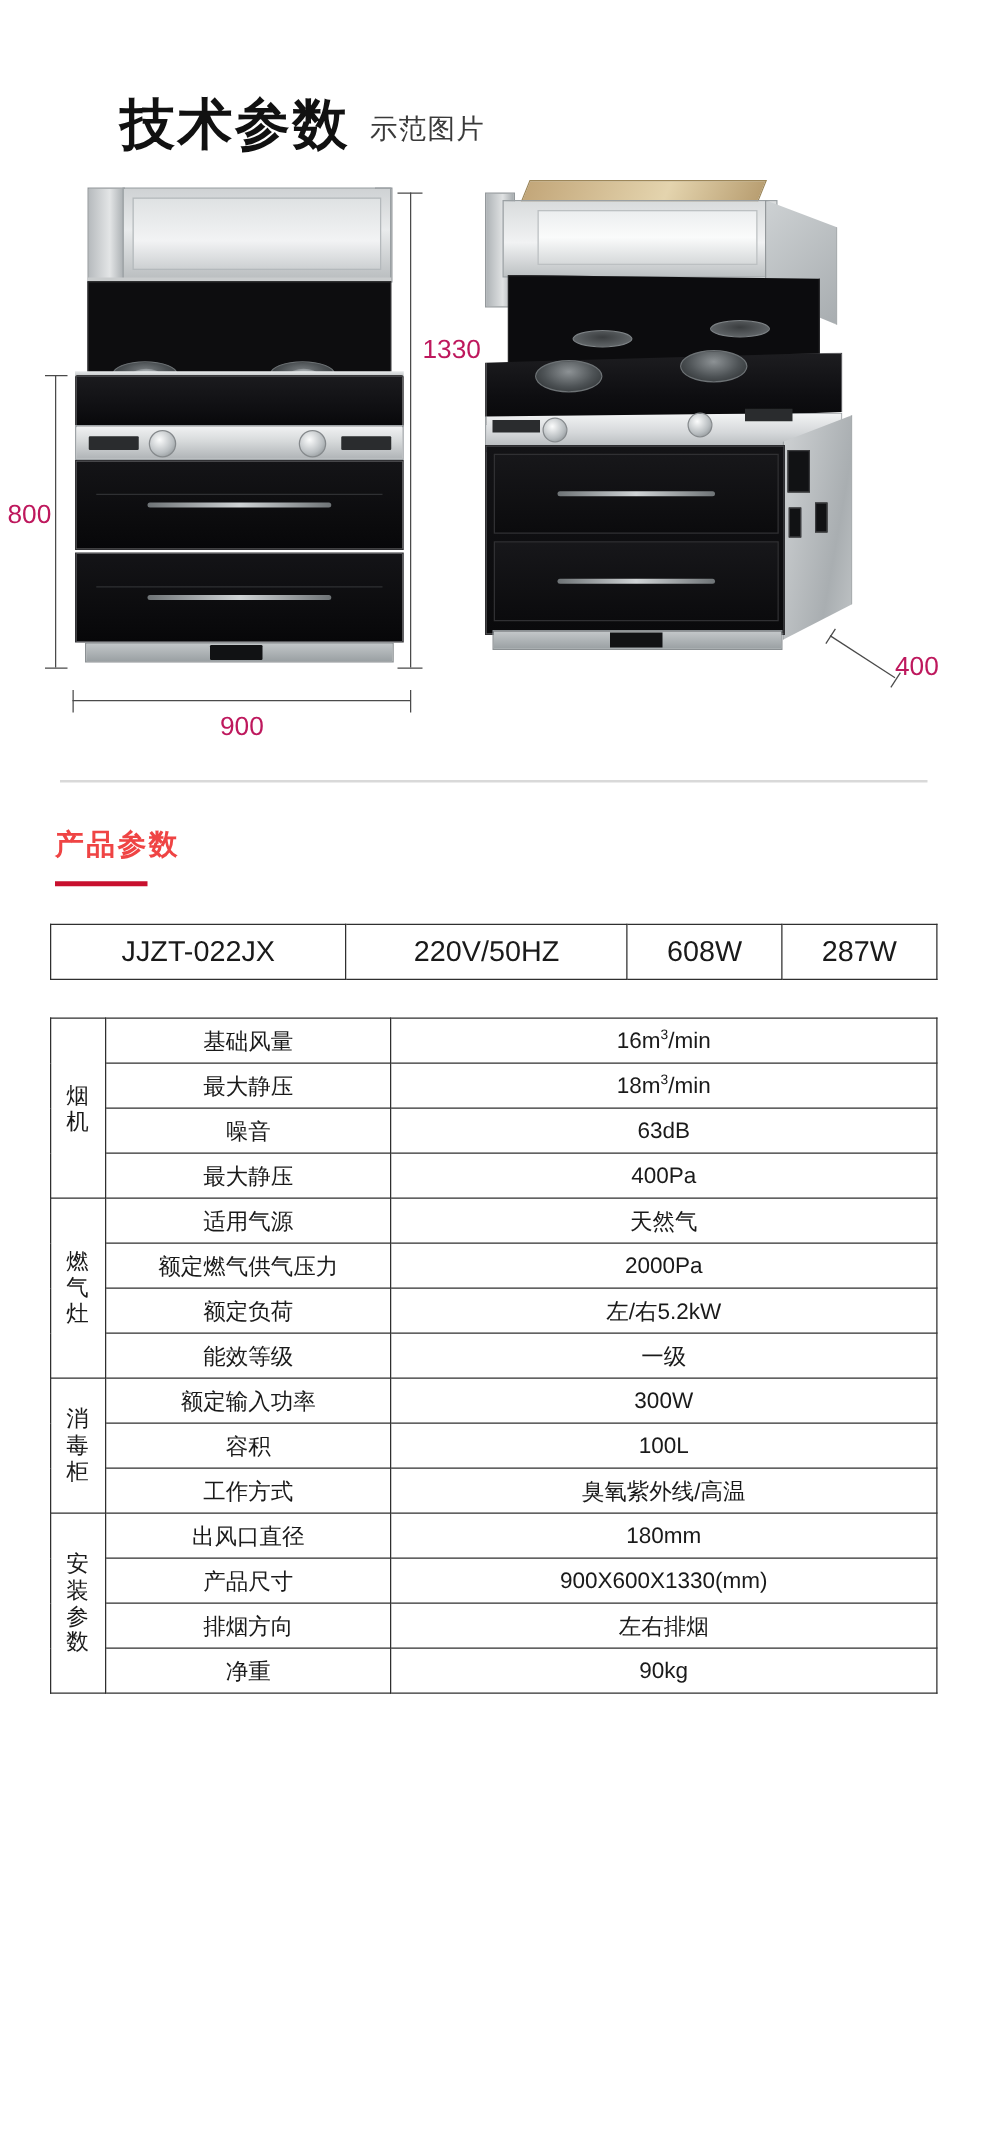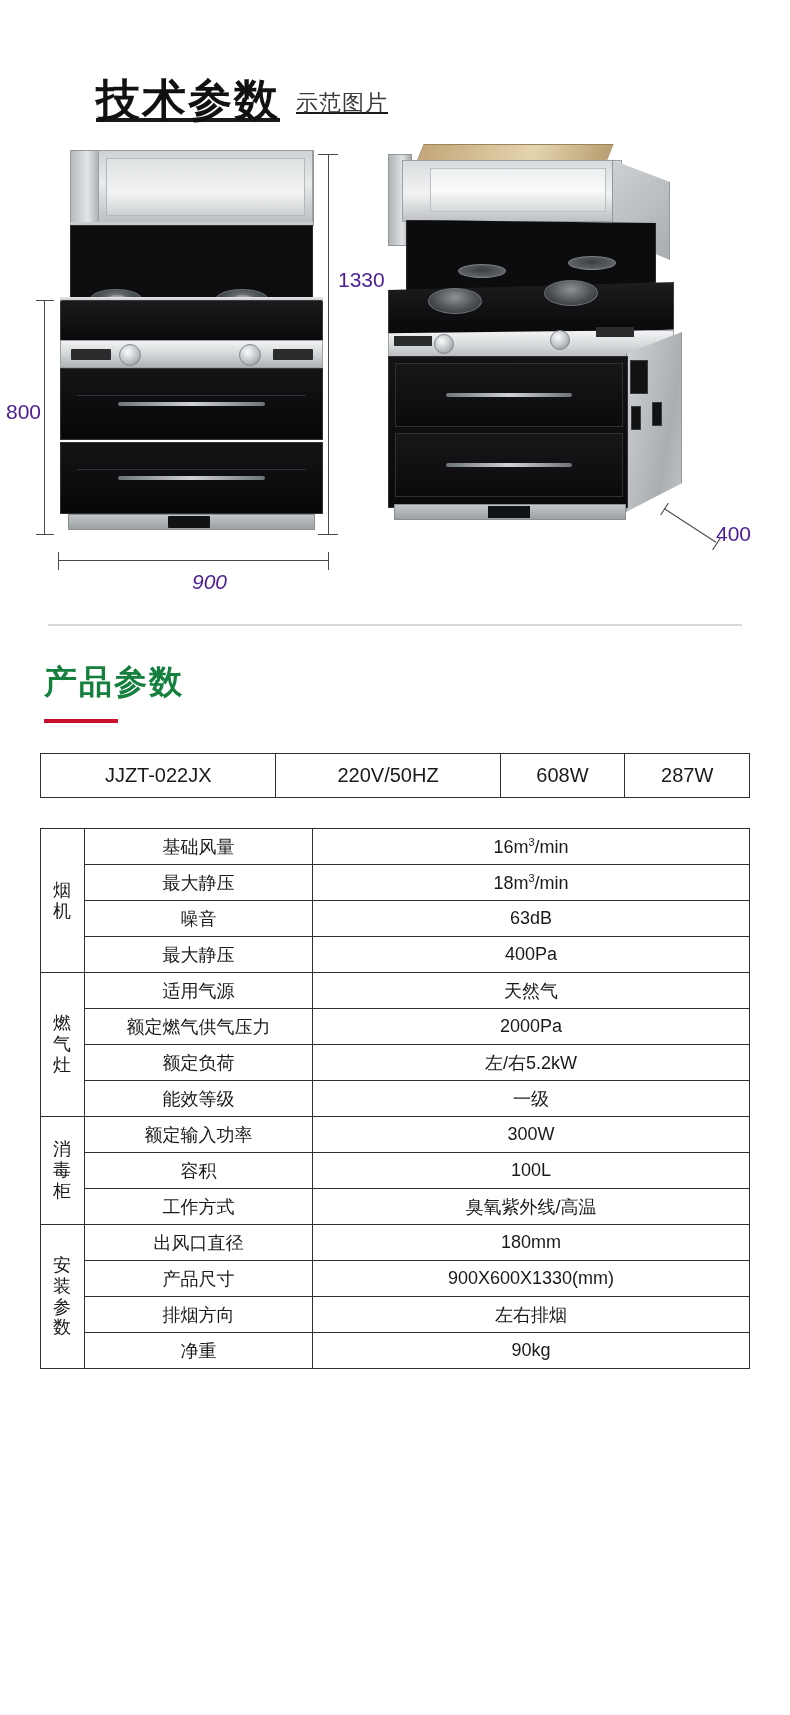--- a/index.html
+++ b/index.html
@@ -8,21 +8,21 @@
     width: 790px;
     height: 1715px;
     background: #ffffff;
     font-family: "Liberation Sans", sans-serif;
     color: #1a1a1a;
     overflow: hidden;
     position: relative;
   }
 
   
-  .header { padding: 78px 0 0 96px; text-decoration: underline; }
+  .header { padding: 78px 0 0 96px; }
   .title-row { display: flex; align-items: flex-end; gap: 16px; }
   .title-main {
     font-size: 44px;
     font-weight: bold;
     letter-spacing: 2px;
     line-height: 1;
     color: #111;
   }
   .title-sub {
     font-size: 22px;
@@ -254,53 +254,53 @@
     position: absolute; left: 116px; top: 362px; width: 42px; height: 12px;
     background: #111214;
   }
 
   
   .dim-line { position: absolute; background: #4a4a4a; }
   .dim-v { width: 1px; }
   .dim-h { height: 1px; }
   .dim-tick { position: absolute; background: #4a4a4a; }
   .dim-label {
-    position: absolute; font-size: 21px; color: #4c1d95; font-weight: 500;
+    position: absolute; font-size: 21px; color: #be185d; font-weight: 500;
     white-space: nowrap;
   }
 
   
   .divider {
     width: 694px; height: 2px; background: #d9d9d9;
     margin: 14px auto 0 auto;
   }
 
   
   .section {
     padding: 34px 0 0 44px;
   }
   .section-title {
-    font-size: 33px; font-weight: bold; letter-spacing: 2px; color: #15803d;
+    font-size: 23px; font-weight: bold; letter-spacing: 2px; color: #ef4444;
   }
   .section-rule {
     width: 74px; height: 4px; background: #c8102e; margin-top: 14px;
   }
 
   
   .tbl-wrap { margin: 30px auto 0 auto; width: 710px; }
   table { border-collapse: collapse; width: 100%; }
   td, th {
     border: 1px solid #2f2f2f;
     text-align: center;
     font-weight: normal;
     font-size: 19px;
     color: #1a1a1a;
     padding: 0 4px;
   }
-  .t1 td { height: 44px; font-size: 20px; }
+  .t1 td { height: 44px; font-size: 23px; }
   .t1 .hdr td { font-size: 18.5px; }
   .t2 { margin-top: 16px; }
   .t2 td { height: 36px; font-size: 18px; text-align: center; }
   .grp {
     width: 44px;
     font-size: 19px;
     letter-spacing: 1px;
     line-height: 1.15;
   }
   .grp span { display: block; }
@@ -392,21 +392,21 @@
   <div class="dim-label" style="left:338px; top:118px;">1330</div>
 
   <div class="dim-line dim-v" style="left:44px; top:150px; height:234px;"></div>
   <div class="dim-tick dim-h" style="left:36px; top:150px; width:18px; height:1px;"></div>
   <div class="dim-tick dim-h" style="left:36px; top:384px; width:18px; height:1px;"></div>
   <div class="dim-label" style="left:6px; top:250px;">800</div>
 
   <div class="dim-line dim-h" style="left:58px; top:410px; width:270px;"></div>
   <div class="dim-tick dim-v" style="left:58px; top:402px; width:1px; height:18px;"></div>
   <div class="dim-tick dim-v" style="left:328px; top:402px; width:1px; height:18px;"></div>
-  <div class="dim-label" style="left:192px; top:420px;font-style:italic;">900</div>
+  <div class="dim-label" style="left:176px; top:420px;">900</div>
 
   <div class="dim-line" style="left:664px; top:358px; width:62px; height:1px; transform:rotate(33deg); transform-origin:left center;"></div>
   <div class="dim-tick dim-v" style="left:664px; top:352px; width:1px; height:14px; transform:rotate(33deg);"></div>
   <div class="dim-tick dim-v" style="left:716px; top:387px; width:1px; height:14px; transform:rotate(33deg);"></div>
   <div class="dim-label" style="left:716px; top:372px;">400</div>
 </div>
 
 <div class="divider"></div>
 
 <div class="section">

